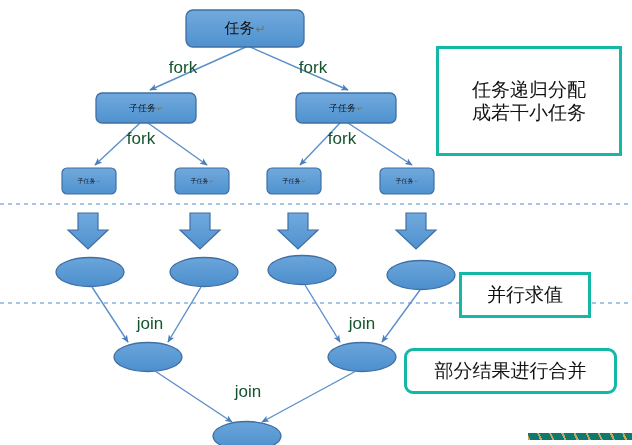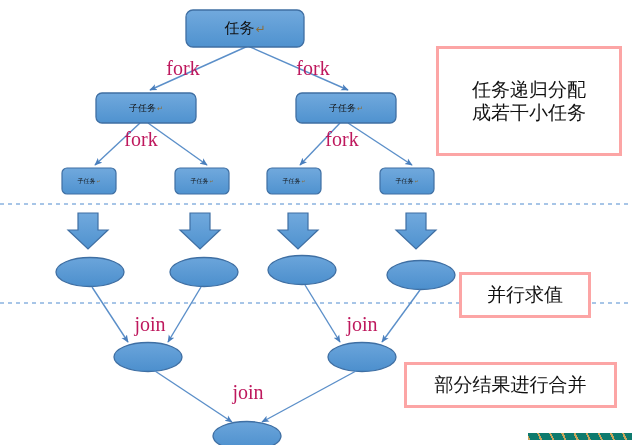--- a/index.html
+++ b/index.html
@@ -29,47 +29,47 @@
   .node-label{
     font-family:"DejaVu Sans","Liberation Sans",sans-serif;
     color:#111111;
   }
   .node-label.l0{font-size:15px;}
   .node-label.l1{font-size:9px;}
   .node-label.l2{font-size:6px;}
   .pilcrow{color:#8a6d3b;font-size:0.8em;margin-left:1px;}
 
   .edge-label{
-    font-family:Liberation Serif, serif;
-    font-size:20px;
-    color:#be185d;
+    font-family:Liberation Sans, sans-serif;
+    font-size:17px;
+    color:#14532d;
     letter-spacing:0px;
   }
 
   
   .callout{
     position:absolute;
     box-sizing:border-box;
     background:#ffffff;
-    border:3px solid #fca5a5;
+    border:3px solid #14b8a6;
     display:flex;
     align-items:center;
     justify-content:center;
     text-align:center;
   }
   .callout .ctext{
     font-family:"DejaVu Sans","Liberation Sans",sans-serif;
     color:#111111;
     font-size:19px;
     line-height:1.22;
     white-space:pre-line;
   }
   #callout-1{left:436px;top:46px;width:186px;height:110px;}
   #callout-2{left:459px;top:234px;width:132px;height:46px;margin-top:38px;}
-  #callout-3{left:404px;top:362px;width:213px;height:46px;}
+  #callout-3{left:404px;top:348px;width:213px;height:46px;border-radius:9px;}
 
   
   #deco-bar{
     position:absolute;
     left:528px;
     top:433px;
     width:104px;
     height:7px;
     background:
       repeating-linear-gradient(

